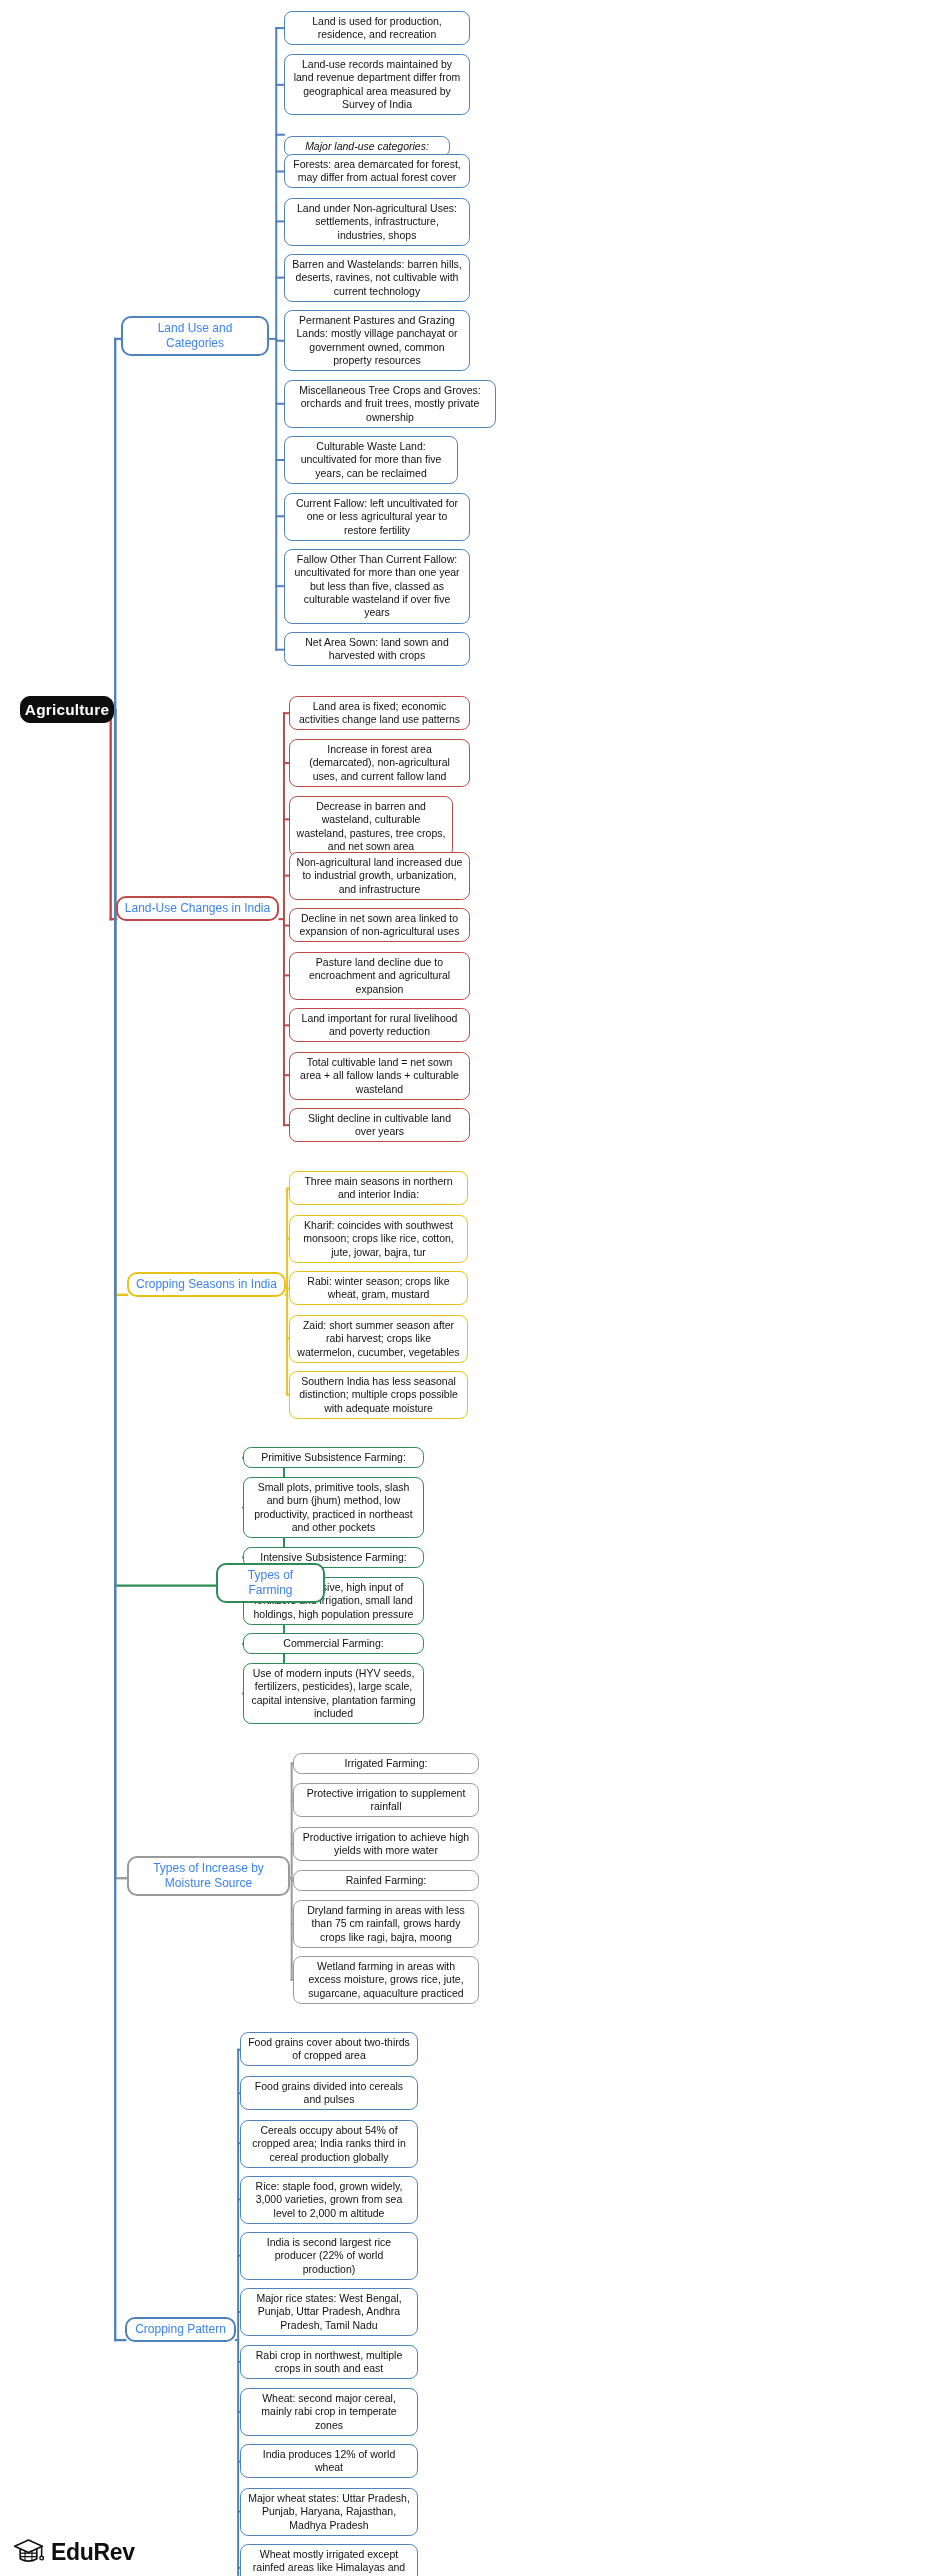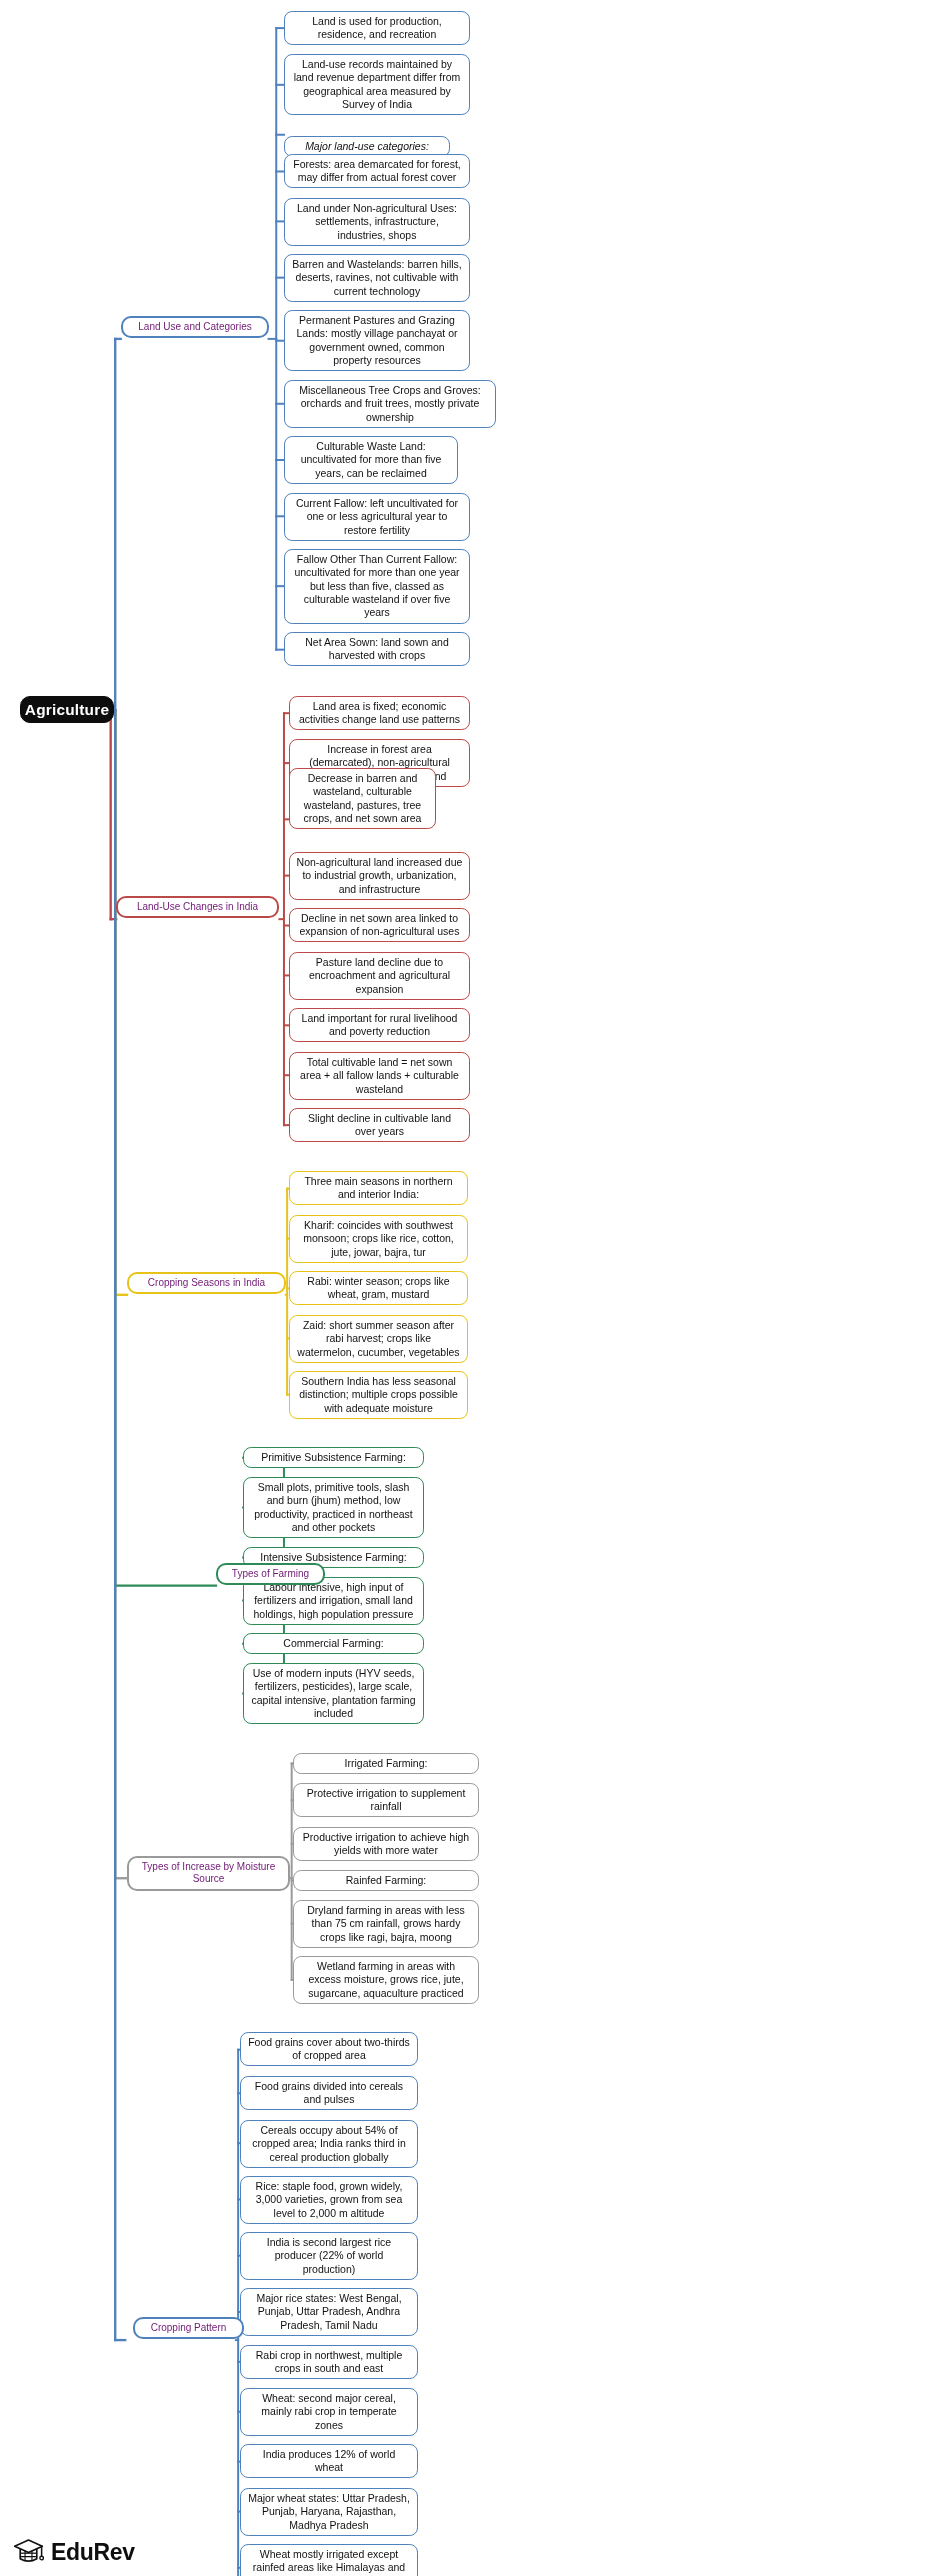--- a/index.html
+++ b/index.html
@@ -36,23 +36,23 @@
   .node.root {
     background: #0d0d0d;
     color: #ffffff;
     border: 1.8px solid #0d0d0d;
     border-radius: 10px;
     font-size: 15.4px;
     font-weight: bold;
     letter-spacing: 0.2px;
   }
   .node.branch {
-    font-size: 10px;
+    font-size: 12px;
     font-weight: normal;
-    color: #701a75;
+    color: #3b82f6;
     border-width: 2.2px;
     border-style: solid;
     border-radius: 10px;
   }
   .node.leaf {
     font-size: 10.5px;
     color: #111111;
     border-width: 1.7px;
     border-style: solid;
   }
@@ -177,21 +177,21 @@
       <div class="node leaf c-blue" style="left: 284px; width: 186px; top: 254px;">Barren and Wastelands: barren hills, deserts, ravines, not cultivable with current technology</div>
       <div class="node leaf c-blue" style="left: 284px; width: 186px; top: 310px;">Permanent Pastures and Grazing Lands: mostly village panchayat or government owned, common property resources</div>
       <div class="node leaf c-blue" style="left: 284px; width: 212px; top: 380px;">Miscellaneous Tree Crops and Groves: orchards and fruit trees, mostly private ownership</div>
       <div class="node leaf c-blue" style="left: 284px; width: 174px; top: 436px;">Culturable Waste Land: uncultivated for more than five years, can be reclaimed</div>
       <div class="node leaf c-blue" style="left: 284px; width: 186px; top: 493px;">Current Fallow: left uncultivated for one or less agricultural year to restore fertility</div>
       <div class="node leaf c-blue" style="left: 284px; width: 186px; top: 549px;">Fallow Other Than Current Fallow: uncultivated for more than one year but less than five, classed as culturable wasteland if over five years</div>
       <div class="node leaf c-blue" style="left: 284px; width: 186px; top: 632px;">Net Area Sown: land sown and harvested with crops</div>
       <div class="node branch c-blue" style="left: 121px; width: 148px; top: 316px;">Land Use and Categories</div>
       <div class="node leaf c-red" style="left: 289px; width: 181px; top: 696px;">Land area is fixed; economic activities change land use patterns</div>
       <div class="node leaf c-red" style="left: 289px; width: 181px; top: 739px;">Increase in forest area (demarcated), non-agricultural uses, and current fallow land</div>
-      <div class="node leaf c-red" style="left: 289px; width: 147px; top: 768px;">Decrease in barren and wasteland, culturable wasteland, pastures, tree crops, and net sown area</div>
+      <div class="node leaf c-red" style="left: 289px; width: 164px; top: 796px;">Decrease in barren and wasteland, culturable wasteland, pastures, tree crops, and net sown area</div>
       <div class="node leaf c-red" style="left: 289px; width: 181px; top: 852px;">Non-agricultural land increased due to industrial growth, urbanization, and infrastructure</div>
       <div class="node leaf c-red" style="left: 289px; width: 181px; top: 908px;">Decline in net sown area linked to expansion of non-agricultural uses</div>
       <div class="node leaf c-red" style="left: 289px; width: 181px; top: 952px;">Pasture land decline due to encroachment and agricultural expansion</div>
       <div class="node leaf c-red" style="left: 289px; width: 181px; top: 1008px;">Land important for rural livelihood and poverty reduction</div>
       <div class="node leaf c-red" style="left: 289px; width: 181px; top: 1052px;">Total cultivable land = net sown area + all fallow lands + culturable wasteland</div>
       <div class="node leaf c-red" style="left: 289px; width: 181px; top: 1108px;">Slight decline in cultivable land over years</div>
       <div class="node branch c-red" style="left: 116px; width: 163px; top: 896px;">Land-Use Changes in India</div>
       <div class="node leaf c-yellow" style="left: 289px; width: 179px; top: 1171px;">Three main seasons in northern and interior India:</div>
       <div class="node leaf c-yellow" style="left: 289px; width: 179px; top: 1215px;">Kharif: coincides with southwest monsoon; crops like rice, cotton, jute, jowar, bajra, tur</div>
       <div class="node leaf c-yellow" style="left: 289px; width: 179px; top: 1271px;">Rabi: winter season; crops like wheat, gram, mustard</div>
@@ -216,21 +216,21 @@
       <div class="node leaf c-blue" style="left: 240px; width: 178px; top: 2076px;">Food grains divided into cereals and pulses</div>
       <div class="node leaf c-blue" style="left: 240px; width: 178px; top: 2120px;">Cereals occupy about 54% of cropped area; India ranks third in cereal production globally</div>
       <div class="node leaf c-blue" style="left: 240px; width: 178px; top: 2176px;">Rice: staple food, grown widely, 3,000 varieties, grown from sea level to 2,000 m altitude</div>
       <div class="node leaf c-blue" style="left: 240px; width: 178px; top: 2232px;">India is second largest rice producer (22% of world production)</div>
       <div class="node leaf c-blue" style="left: 240px; width: 178px; top: 2288px;">Major rice states: West Bengal, Punjab, Uttar Pradesh, Andhra Pradesh, Tamil Nadu</div>
       <div class="node leaf c-blue" style="left: 240px; width: 178px; top: 2345px;">Rabi crop in northwest, multiple crops in south and east</div>
       <div class="node leaf c-blue" style="left: 240px; width: 178px; top: 2388px;">Wheat: second major cereal, mainly rabi crop in temperate zones</div>
       <div class="node leaf c-blue" style="left: 240px; width: 178px; top: 2444px;">India produces 12% of world wheat</div>
       <div class="node leaf c-blue" style="left: 240px; width: 178px; top: 2488px;">Major wheat states: Uttar Pradesh, Punjab, Haryana, Rajasthan, Madhya Pradesh</div>
       <div class="node leaf c-blue" style="left: 240px; width: 178px; top: 2544px;">Wheat mostly irrigated except rainfed areas like Himalayas and Malwa plateau</div>
-      <div class="node branch c-blue" style="left: 133px; width: 111px; top: 2317px;">Cropping Pattern</div>
+      <div class="node branch c-blue" style="left: 125px; width: 111px; top: 2317px;">Cropping Pattern</div>
       <div class="node root" style="left: 20px; width: 94px; top: 696px;">Agriculture</div>
     </div>
 
   <div id="logo">
     <svg class="cap" viewBox="0 0 44 42">
       <path d="M22 3 L42 12 L22 21 L2 12 Z" fill="none" stroke="#111" stroke-width="2.4" stroke-linejoin="round"></path>
       <path d="M10 16 L10 30 Q22 37 34 30 L34 16" fill="none" stroke="#111" stroke-width="2.4" stroke-linejoin="round"></path>
       <line x1="10" y1="22" x2="34" y2="22" stroke="#111" stroke-width="1.8"></line>
       <line x1="10" y1="27" x2="34" y2="27" stroke="#111" stroke-width="1.8"></line>
       <line x1="17" y1="18" x2="17" y2="33" stroke="#111" stroke-width="1.6"></line>

